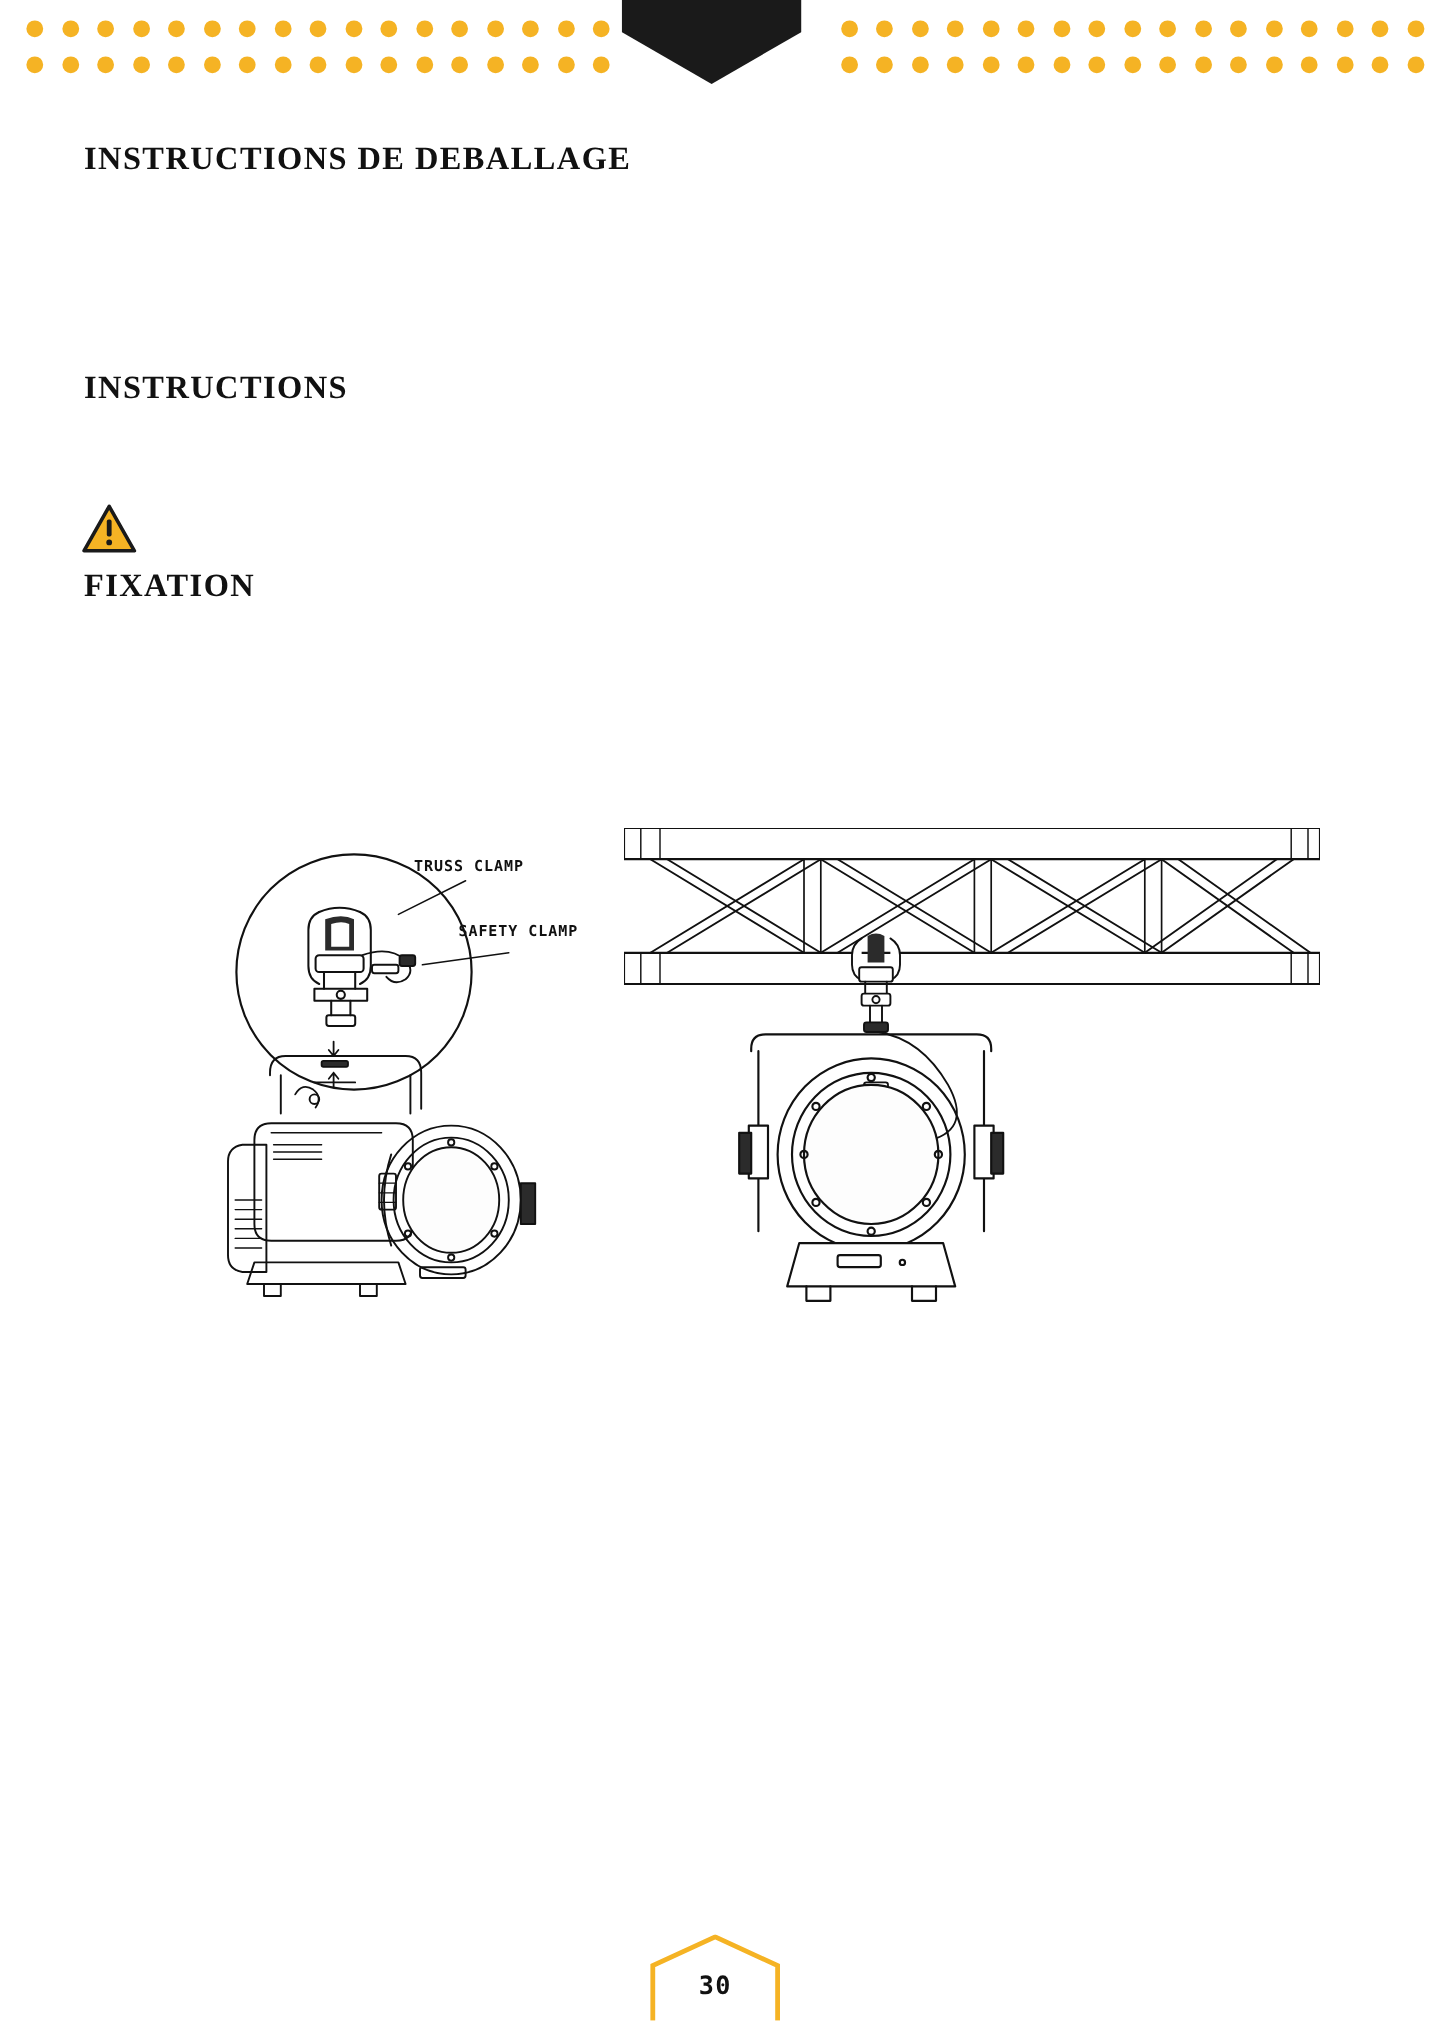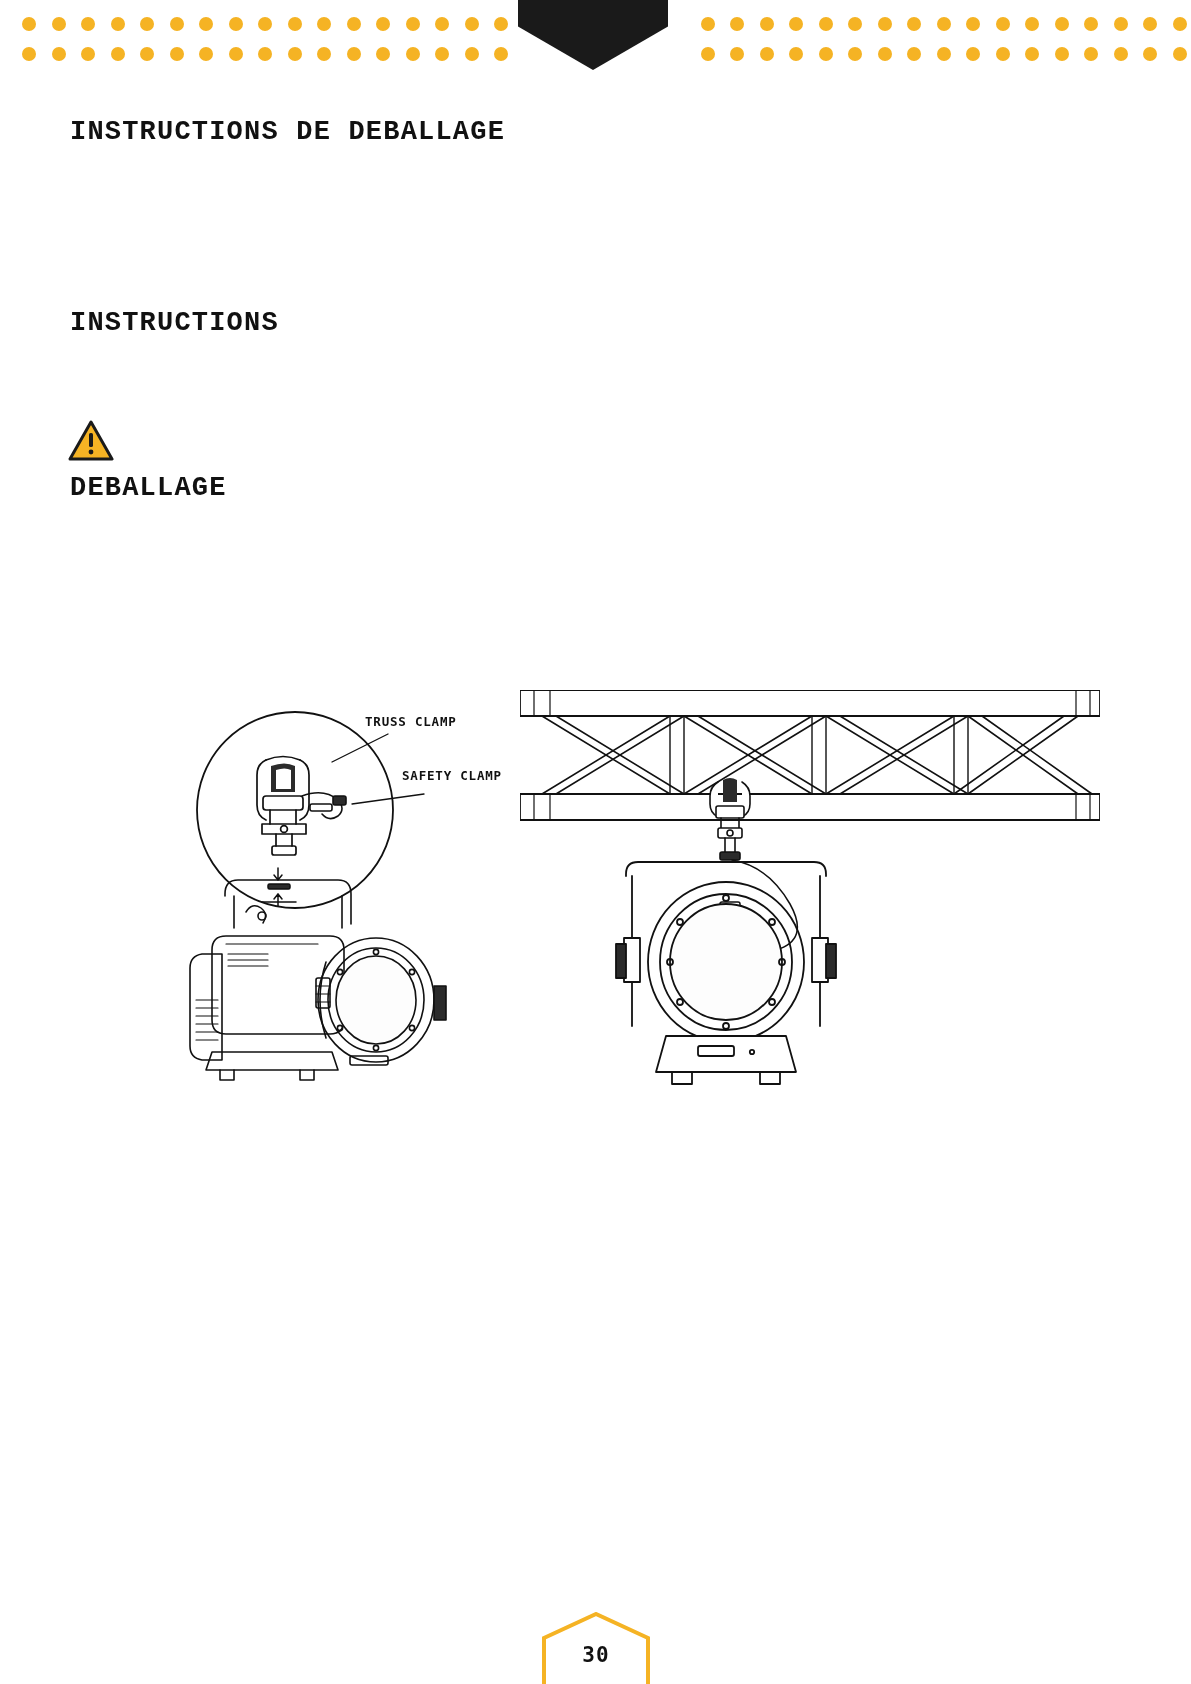--- a/index.html
+++ b/index.html
@@ -43,21 +43,21 @@
     width: 150px;
     height: 70px;
     background: #1a1a1a;
     clip-path: polygon(0 0, 100% 0, 100% 38%, 50% 100%, 0 38%);
   }
 
   
   .heading {
     position: absolute;
     left: 70px;
-    font-family: Liberation Mono, monospace;
+    font-family: Liberation Serif, serif;
     font-size: 27px;
     font-weight: bold;
     letter-spacing: 1.2px;
     color: #111111;
     white-space: nowrap;
   }
   #h-unpacking { top: 117px; }
   #h-power     { top: 308px; }
   #h-mounting  { top: 473px; }
 
@@ -78,21 +78,20 @@
   #fig-right { left: 520px; top: 690px; width: 580px; height: 450px; }
 
   .callout-label {
     position: absolute;
     font-family: "DejaVu Sans Mono", monospace;
     font-size: 12.5px;
     font-weight: bold;
     letter-spacing: 0.8px;
     color: #111111;
     white-space: nowrap;
-    margin-left: 20px;
   }
   #lbl-truss  { left: 345px; top: 714px; }
   #lbl-safety { left: 382px; top: 768px; }
 
   
   .page-tab {
     position: absolute;
     left: 540px;
     top: 1612px;
     width: 112px;
@@ -195,21 +194,21 @@
 <div class="heading" id="h-power">INSTRUCTIONS</div>
 
 <div class="warn-icon">
   <svg viewBox="0 0 46 42" width="46" height="42">
     <path d="M23 2 L44 39 L2 39 Z" fill="#f5b324" stroke="#1a1a1a" stroke-width="3" stroke-linejoin="round"></path>
     <rect x="21" y="13" width="4" height="14" rx="1.6" fill="#1a1a1a"></rect>
     <circle cx="23" cy="32" r="2.4" fill="#1a1a1a"></circle>
   </svg>
 </div>
 
-<div class="heading" id="h-mounting">DEBALLAGE</div>
+<div class="heading" id="h-mounting">FIXATION</div>
 
 <div class="figure" id="fig-left">
   <svg viewBox="0 0 400 440" width="400" height="440">
     <g fill="none" stroke="#111111" stroke-width="1.6" stroke-linejoin="round" stroke-linecap="round">
 
       <circle cx="145" cy="110" r="98" fill="#ffffff" stroke="#111111" stroke-width="1.8"></circle>
 
       <g stroke-width="1.7">
         <path d="M116 60 q-9 4 -9 15 l0 30 q0 11 9 15"></path>
         <path d="M150 60 q9 4 9 15 l0 30 q0 11 -9 15"></path>

